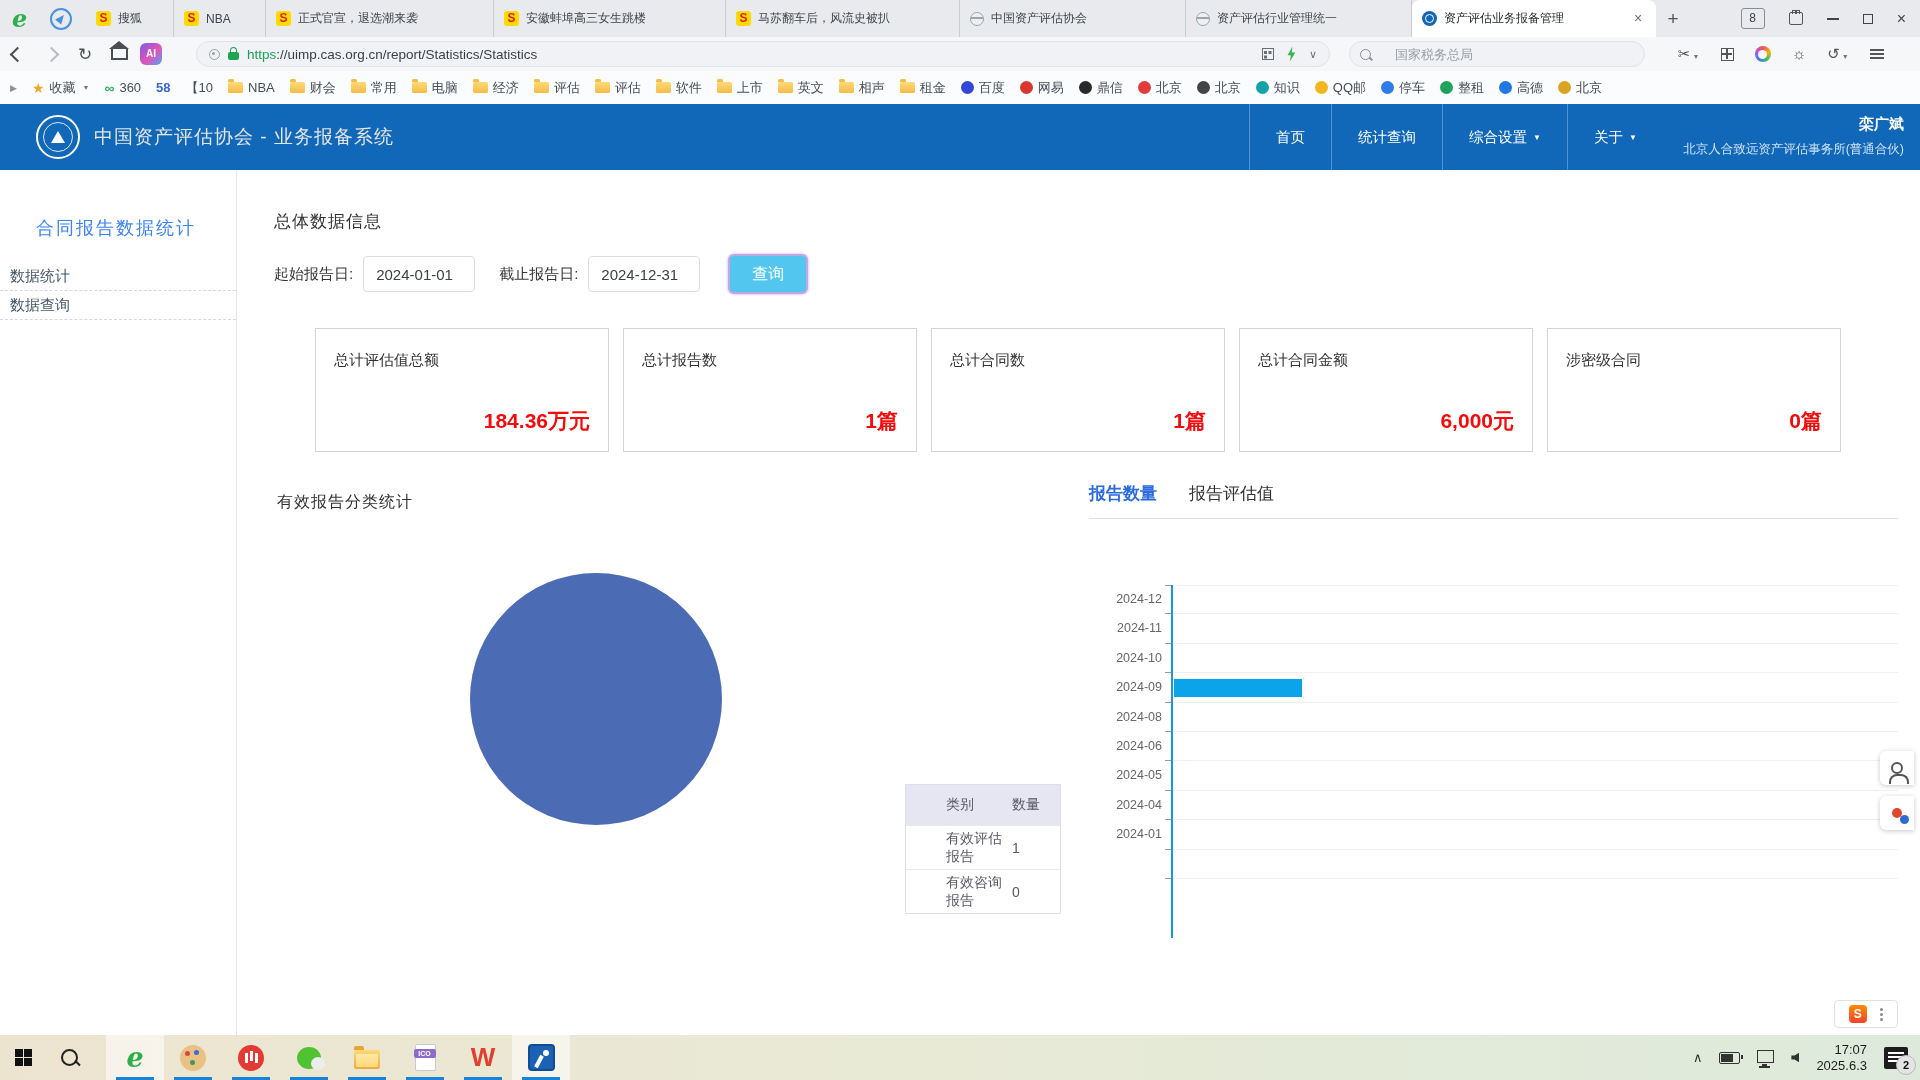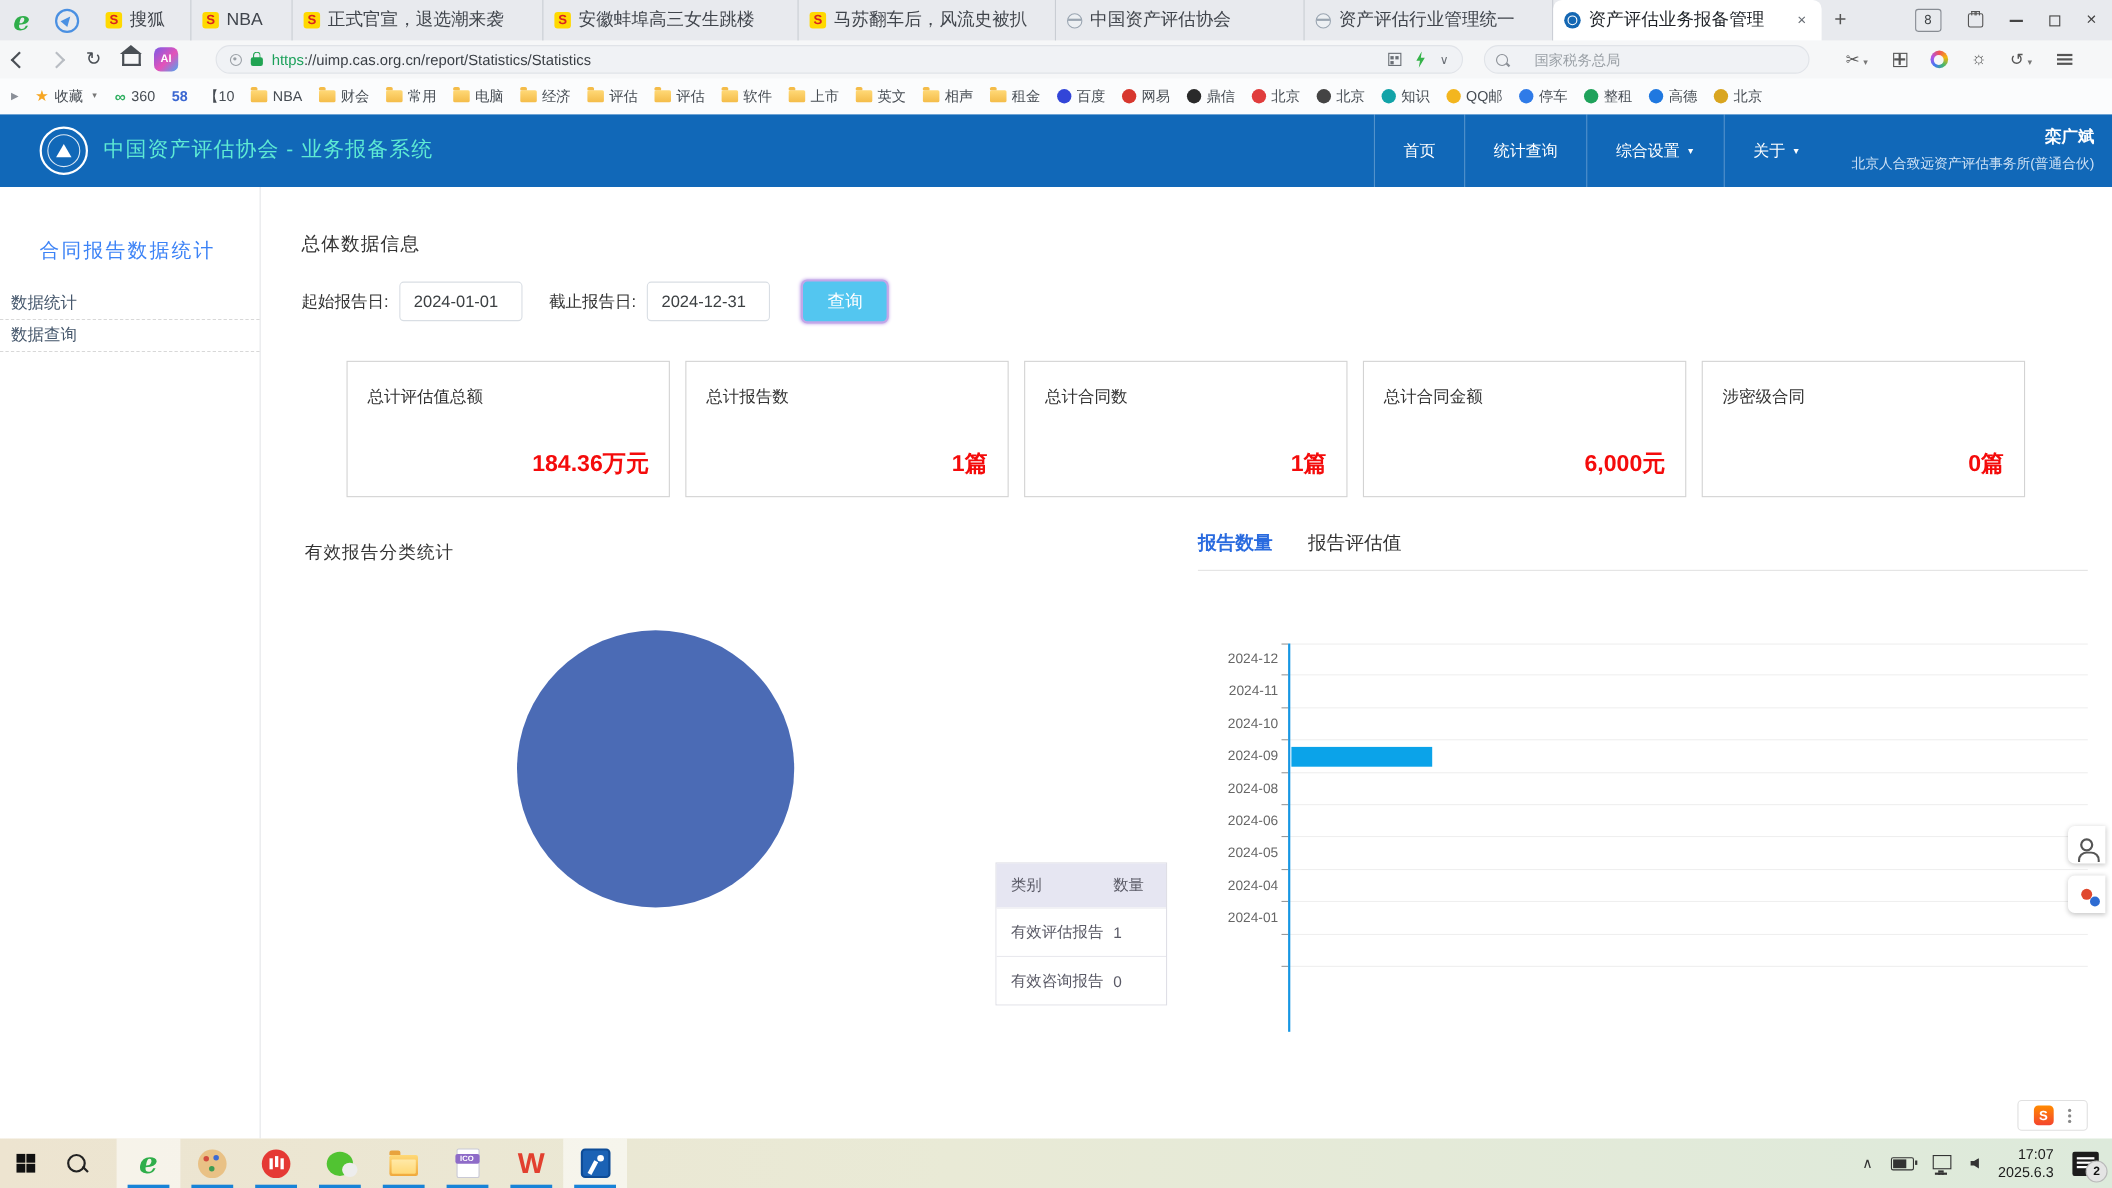--- a/index.html
+++ b/index.html
@@ -10,21 +10,21 @@
   .tabbar{position:absolute;left:0;top:0;width:1920px;height:37px;background:#E8EAEE;display:flex;align-items:stretch;}
   .tb-left{display:flex;align-items:center;gap:16px;padding:0 14px 0 12px;}
   .ico-e360{width:22px;height:22px;color:#2FAE4A;font:italic bold 24px "DejaVu Serif",serif;line-height:22px;}
   .ico-e360::before{content:"e";}
   .ico-compass{width:18px;height:18px;border:2px solid #4A90E2;border-radius:50%;position:relative;}
   .ico-compass::before{content:"";position:absolute;left:5px;top:4px;width:0;height:0;
     border-left:4px solid transparent;border-right:4px solid transparent;border-bottom:9px solid #4A90E2;transform:rotate(40deg);}
   .tabs{display:flex;align-items:stretch;}
   .tab{position:relative;display:flex;align-items:center;gap:7px;padding:0 10px;box-sizing:border-box;
     border-right:1px solid #C9CDD3;overflow:hidden;white-space:nowrap;cursor:default;}
-  .tab-title{font-size:16px;color:#40454C;overflow:hidden;}
+  .tab-title{font-size:12px;color:#40454C;overflow:hidden;}
   .tab.active{background:#fff;border-right:none;border-radius:8px 8px 0 0;}
   .tab.active .tab-title{color:#1F2328;}
   .fav{flex:0 0 auto;}
   .fav-sohu{width:15px;height:15px;border-radius:3px;background:#FFD900;position:relative;}
   .fav-sohu::before{content:"S";position:absolute;left:0;top:0;width:15px;height:15px;
     font:bold 12px/15px "Liberation Sans",sans-serif;color:#D8231F;text-align:center;}
   .fav-globe{width:14px;height:14px;border-radius:50%;background:#EDF0F3;border:1.5px solid #9AA5B1;position:relative;box-sizing:border-box;}
   .fav-globe::before{content:"";position:absolute;left:0;right:0;top:4.5px;height:1.5px;background:#9AA5B1;}
   .fav-cas{width:15px;height:15px;border-radius:50%;background:#1467B3;position:relative;}
   .fav-cas::before{content:"";position:absolute;left:3px;top:3px;right:3px;bottom:3px;border:1.5px solid #fff;border-radius:50%;}
@@ -106,21 +106,21 @@
   .ico-folder{width:15px;height:11px;background:linear-gradient(#FFD977,#F4BC49);border-radius:1.5px;position:relative;}
   .ico-folder::before{content:"";position:absolute;left:0;top:-3px;width:6px;height:3px;background:#F4BC49;border-radius:1.5px 1.5px 0 0;}
   .site-dot{width:13px;height:13px;border-radius:50%;}
 
   
   .siteheader{position:absolute;left:0;top:104px;width:1920px;height:66px;background:#1168B8;}
   .cas-logo{position:absolute;left:36px;top:11px;width:44px;height:44px;border:2px solid #fff;border-radius:50%;box-sizing:border-box;}
   .cas-logo::before{content:"";position:absolute;left:5px;top:5px;right:5px;bottom:5px;border:1px solid rgba(255,255,255,.85);border-radius:50%;}
   .cas-logo::after{content:"";position:absolute;left:13px;top:14px;width:0;height:0;
     border-left:7px solid transparent;border-right:7px solid transparent;border-bottom:12px solid #fff;}
-  .site-title{position:absolute;left:94px;top:0;height:66px;line-height:66px;color:#5eead4;font-size:19px;letter-spacing:1px;}
+  .site-title{position:absolute;left:94px;top:0;height:66px;line-height:66px;color:#e5e5e5;font-size:19px;letter-spacing:1px;}
   .site-nav{position:absolute;left:1249px;top:0;height:66px;display:flex;align-items:stretch;}
   .nav-sep{width:1px;background:rgba(255,255,255,.28);}
   .nav-item{display:flex;align-items:center;gap:6px;padding:0 26px;color:#fff;font-size:14.5px;cursor:pointer;}
   .nav-caret{font-size:8px;color:#fff;}
   .nav-caret::before{content:"▼";}
   .user-block{position:absolute;right:16px;top:11px;text-align:right;}
   .user-name{color:#fff;font-size:15px;font-weight:bold;}
   .user-org{color:#CFE2F5;font-size:12.5px;margin-top:7px;}
 
   
@@ -143,21 +143,21 @@
   .card{position:relative;width:294px;height:124px;border:1px solid #D3D3D3;background:#fff;box-sizing:border-box;}
   .card-title{position:absolute;left:18px;top:22px;font-size:15px;color:#333;}
   .card-value{position:absolute;right:18px;bottom:16px;font-size:21px;font-weight:bold;color:#F40B0B;}
 
   .h-pie{position:absolute;left:277px;top:322px;font-size:16px;color:#333;letter-spacing:1px;}
   .pie{position:absolute;left:470px;top:403px;width:252px;height:252px;border-radius:50%;background:#4B6BB5;}
 
   .stat-table{position:absolute;left:905px;top:614px;width:156px;border:1px solid #DFDFE6;box-sizing:border-box;font-size:14px;color:#5A5A66;}
   .t-head{display:flex;background:#E6E6F2;height:40px;align-items:center;}
   .t-row{display:flex;background:#fff;height:43px;align-items:center;border-top:1px solid #E9E9EE;}
-  .t-c1{flex:1;padding-left:13px;}
+  .t-c1{flex:1;padding-left:13px;margin-left:27px;}
   .t-c2{width:48px;}
 
   .chart-tabs{position:absolute;left:1089px;top:312px;display:flex;gap:32px;align-items:baseline;}
   .ctab{font-size:17px;color:#333;cursor:pointer;}
   .ctab.active{color:#2A6BDF;font-weight:bold;}
   .chart-divider{position:absolute;left:1089px;top:348px;width:809px;height:1px;background:#E3E3E3;}
 
   .barbox{position:absolute;left:1062px;top:415px;width:836px;height:353px;}
   .baxis{position:absolute;left:109px;top:0;width:2px;height:353px;background:#1696E3;}
   .btopline{position:absolute;left:110px;right:0;top:0;height:1px;background:#EFEFEF;}

